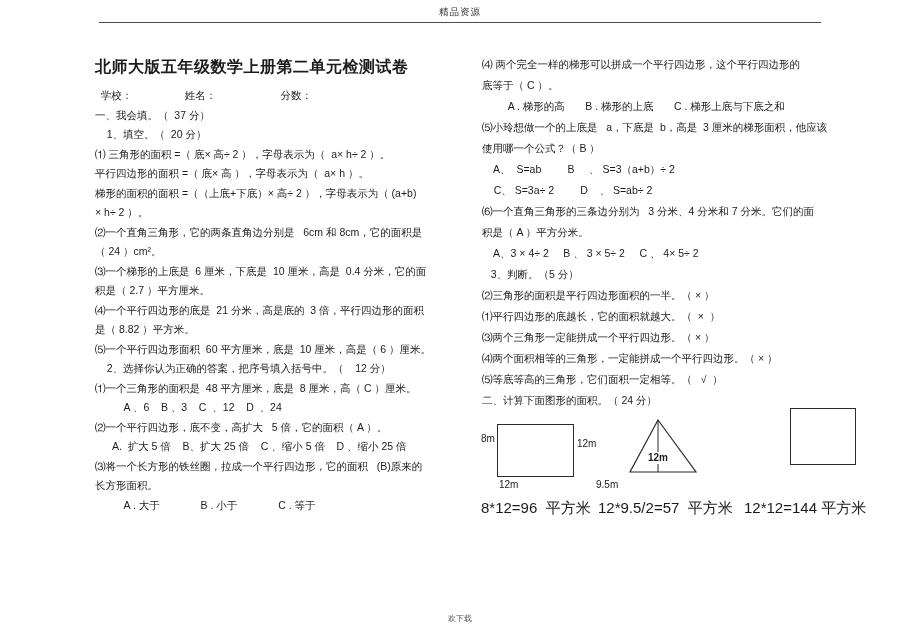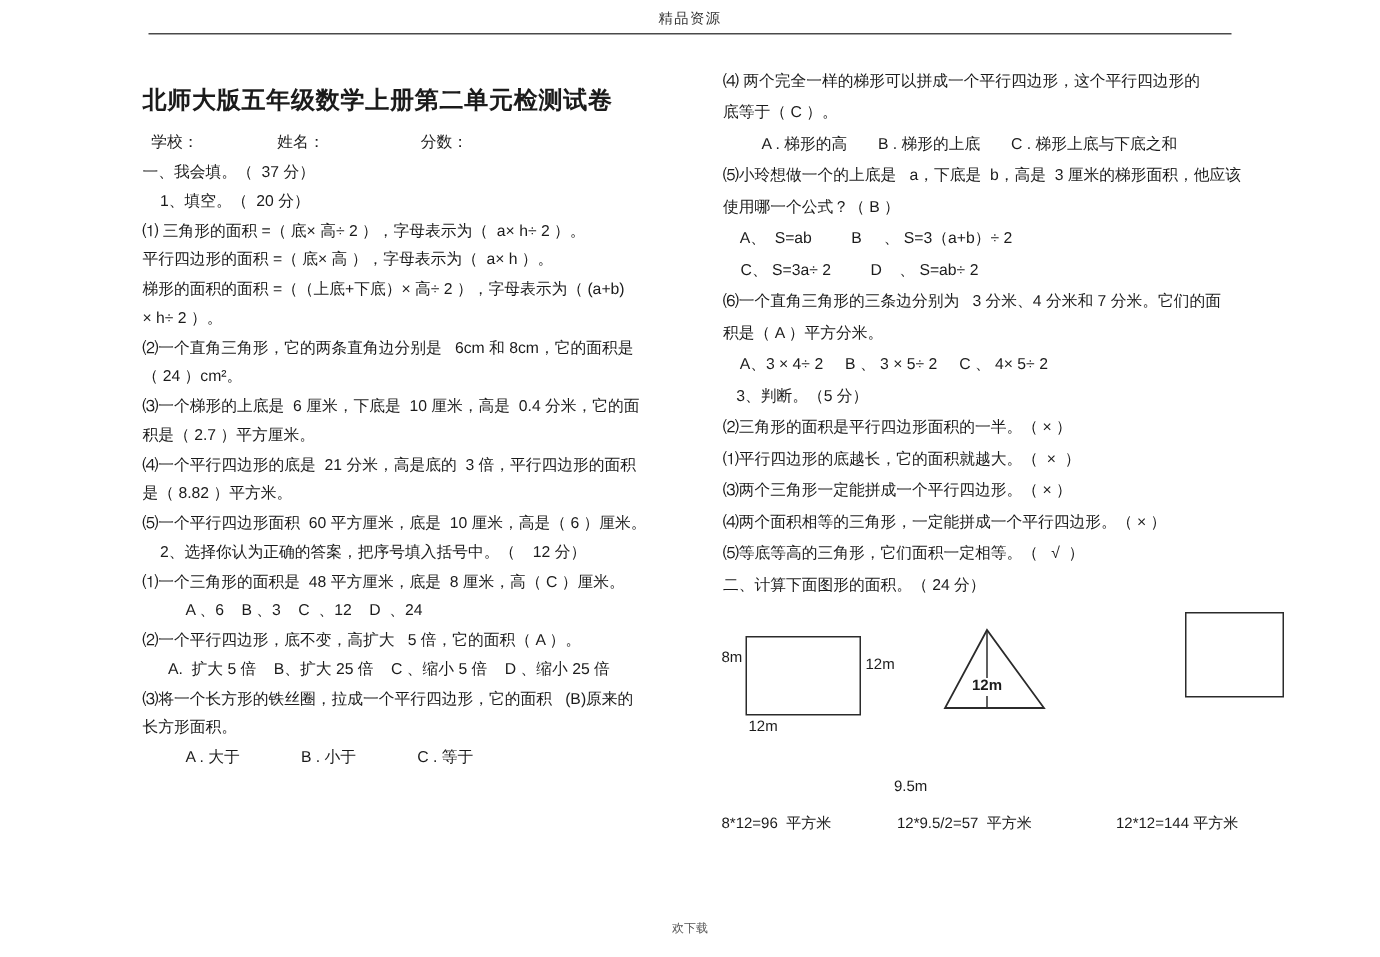--- a/index.html
+++ b/index.html
@@ -25,21 +25,21 @@
     position: absolute; top: 613px; left: 0; right: 0;
     text-align: center; font-size: 8px; color: #555;
   }
   .doc-title {
     position: absolute; top: 57px; left: 95px;
     font-size: 16px; font-weight: bold; letter-spacing: 0.5px;
     white-space: pre;
   }
   .col { position: absolute; }
   .col-left  { top: 86px; left: 95px;  width: 372px; }
-  .col-right { top: 44px; left: 482px; width: 372px; }
+  .col-right { top: 54px; left: 482px; width: 372px; }
   .line {
     white-space: pre;
     font-size: 10.5px;
     height: 19.5px; line-height: 19.5px;
   }
   .col-right .line { height: 21px; line-height: 21px; }
   .figures { position: absolute; inset: 0; }
   .fig-rect {
     position: absolute; left: 497px; top: 424px;
     width: 77px; height: 53px; border: 1px solid #2b2b2b;
@@ -48,23 +48,22 @@
     position: absolute; left: 790px; top: 408px;
     width: 66px; height: 57px; border: 1px solid #2b2b2b;
   }
   .fig-triangle { position: absolute; left: 622px; top: 416px; }
   .fig-label {
     position: absolute; font-size: 10px; line-height: 12px;
     white-space: pre;
   }
   .fig-label.tri-h { background: #ffffff; padding: 0 1px; font-weight: bold; }
   .calc {
-    position: absolute; font-size: 10px; line-height: 13px;
+    position: absolute; font-size: 15px; line-height: 13px;
     white-space: pre;
-    margin-top: 42px;
   }
 </style>
 </head>
 <body>
 
 <div class="page">
 
   <div class="header-text">精品资源</div>
   <div class="header-rule"></div>
 
@@ -125,21 +124,21 @@
 
     <span class="fig-label" style="left:499px; top:479px;">12m</span>
 
     <svg class="fig-triangle" width="80" height="60" viewBox="0 0 80 60">
       <polygon points="36,4 8,56 74,56" fill="none" stroke="#2b2b2b" stroke-width="1.2"></polygon>
       <line x1="36" y1="4" x2="36" y2="56" stroke="#2b2b2b" stroke-width="1"></line>
     </svg>
 
     <span class="fig-label tri-h" style="left:647px; top:452px;">12m</span>
 
-    <span class="fig-label" style="left:596px; top:479px;margin-top:40px;">9.5m</span>
+    <span class="fig-label" style="left:596px; top:479px;">9.5m</span>
 
     <div class="fig-square"></div>
 
     <span class="calc" style="left:481px; top:501px;">8*12=96  平方米</span>
 
     <span class="calc" style="left:598px; top:501px;">12*9.5/2=57  平方米</span>
 
     <span class="calc" style="left:744px; top:501px;">12*12=144 平方米</span>
   </div>
 

